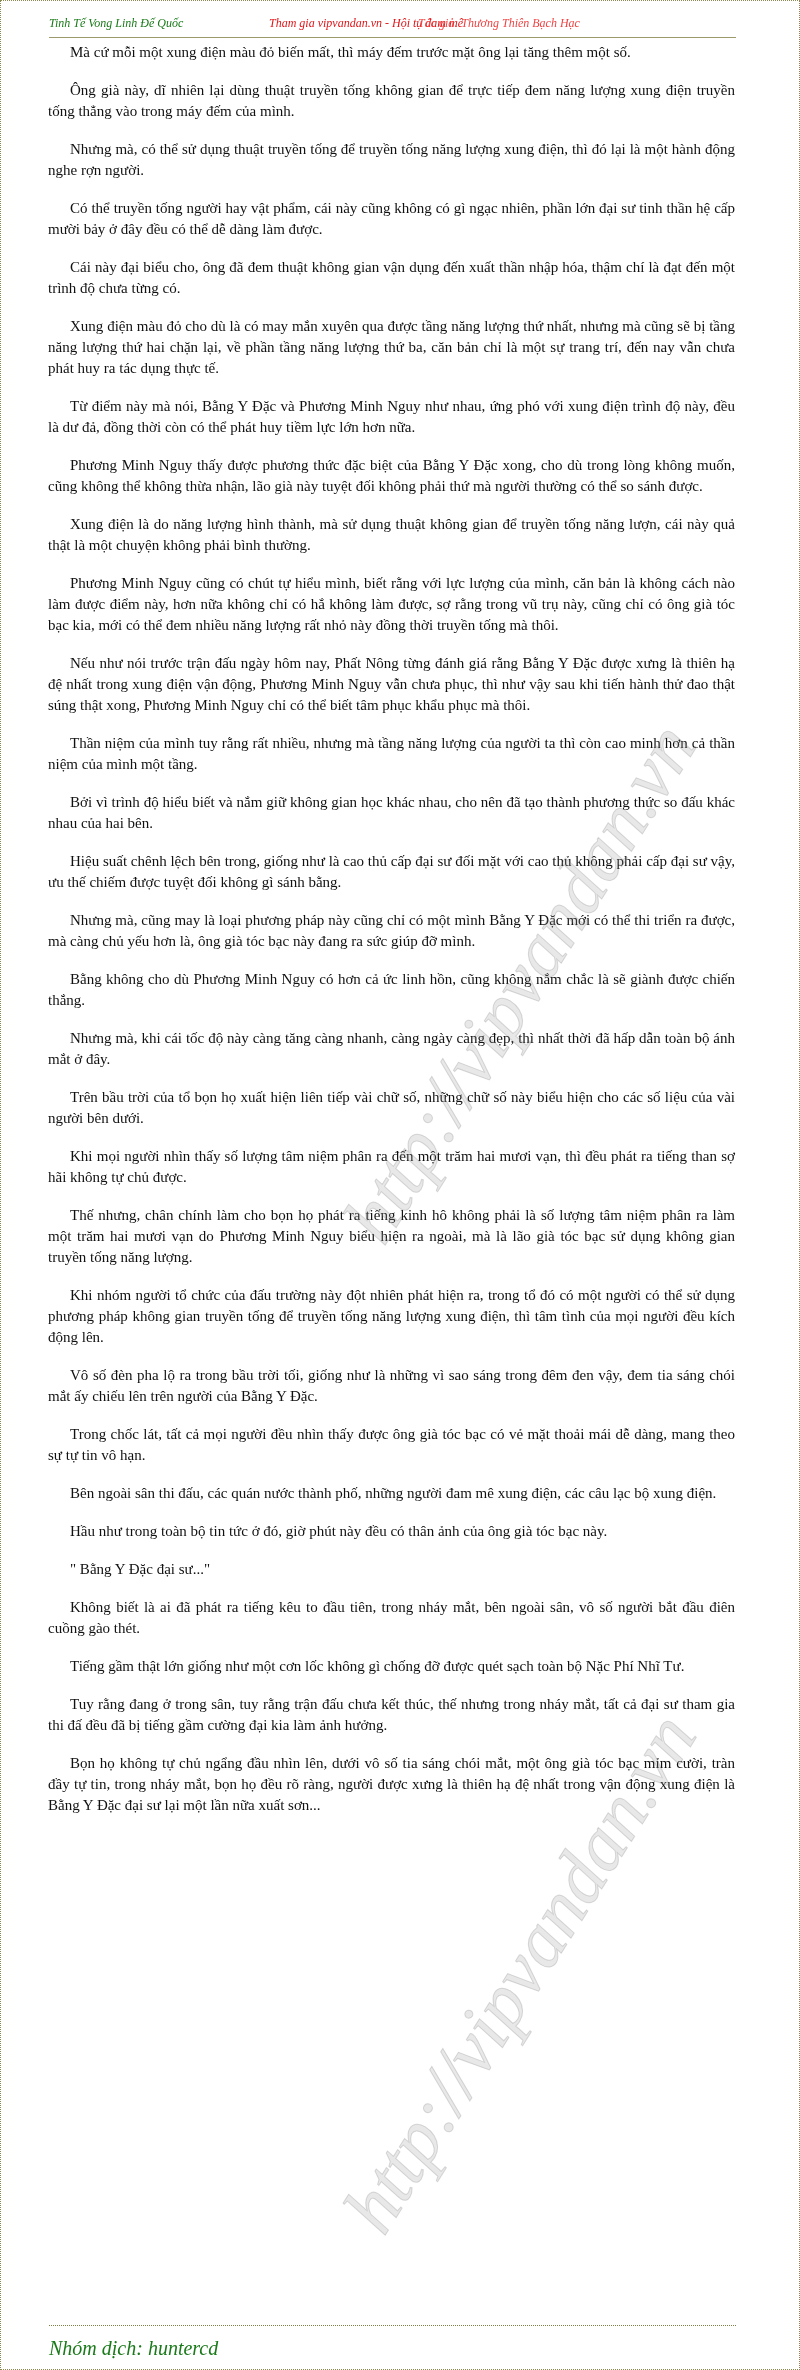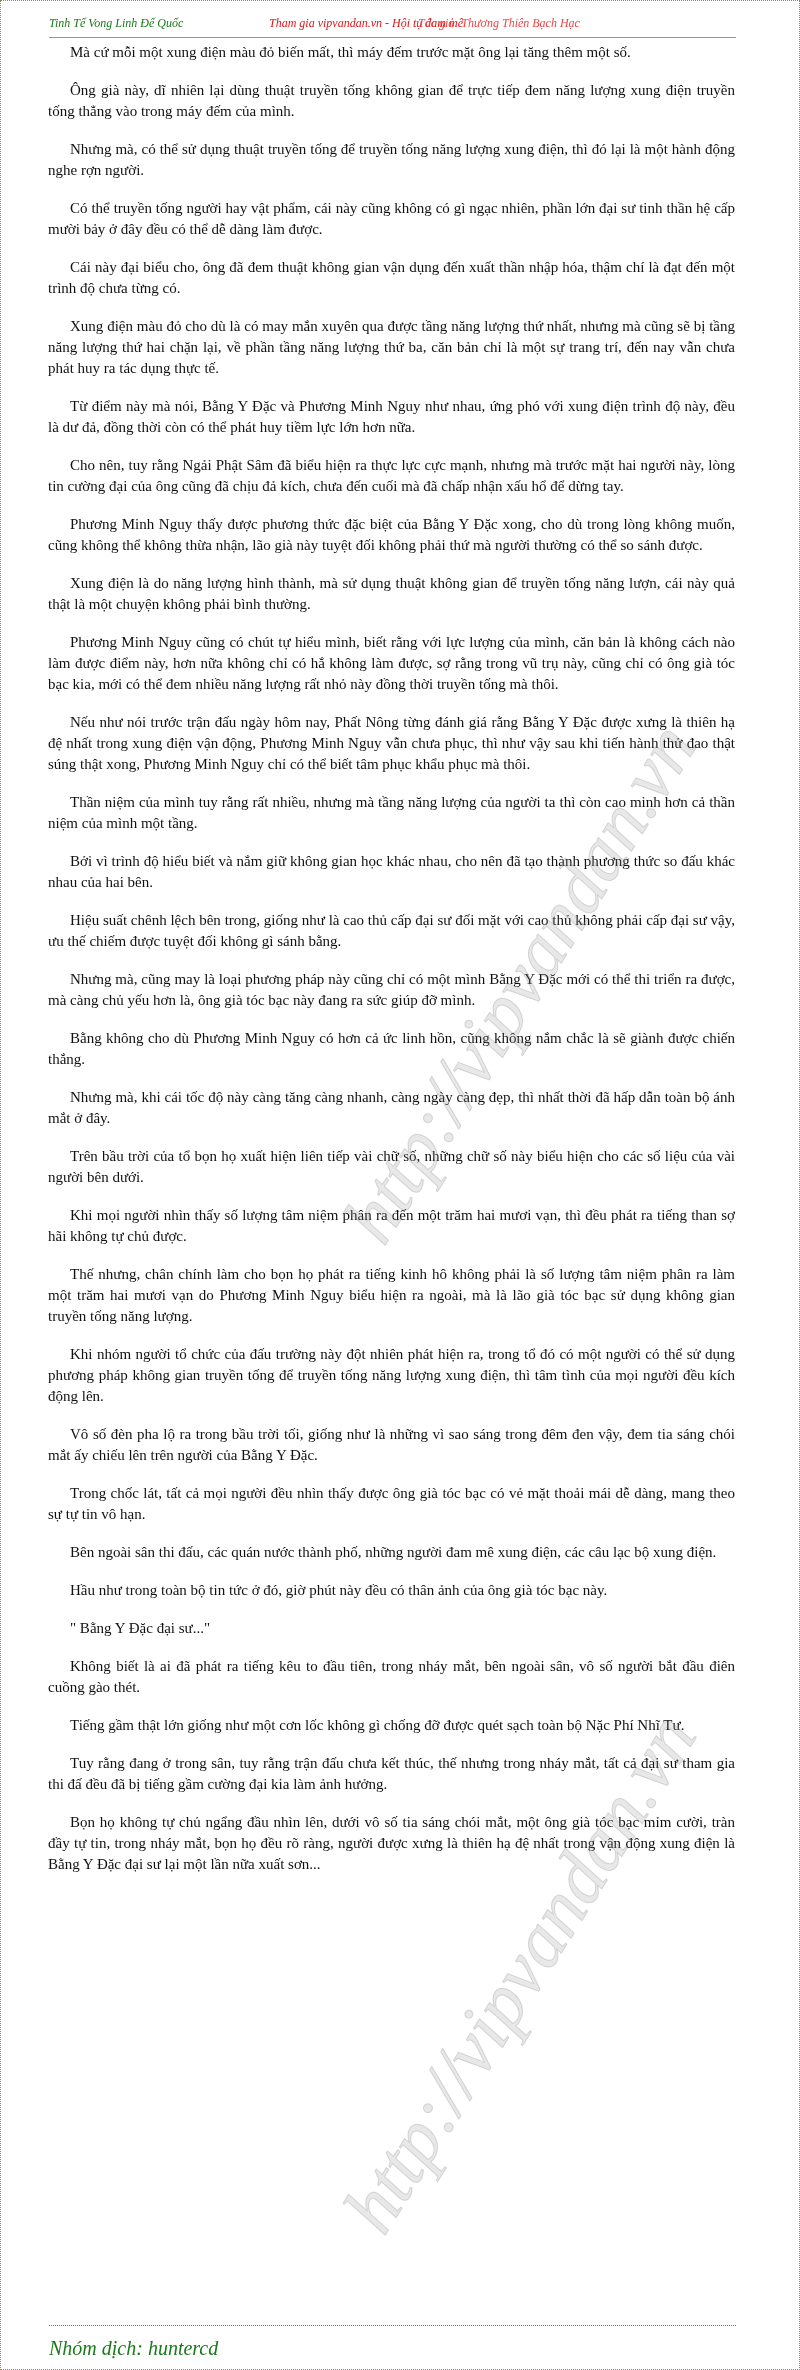--- a/index.html
+++ b/index.html
@@ -61,21 +61,20 @@
 <div class="hr top"></div>
 
 <div class="content">
   <p>Mà cứ mỗi một xung điện màu đỏ biến mất, thì máy đếm trước mặt ông lại tăng thêm một số.</p>
   <p>Ông già này, dĩ nhiên lại dùng thuật truyền tống không gian để trực tiếp đem năng lượng xung điện truyền tống thẳng vào trong máy đếm của mình.</p>
   <p>Nhưng mà, có thể sử dụng thuật truyền tống để truyền tống năng lượng xung điện, thì đó lại là một hành động nghe rợn người.</p>
   <p>Có thể truyền tống người hay vật phẩm, cái này cũng không có gì ngạc nhiên, phần lớn đại sư tinh thần hệ cấp mười bảy ở đây đều có thể dễ dàng làm được.</p>
   <p>Cái này đại biểu cho, ông đã đem thuật không gian vận dụng đến xuất thần nhập hóa, thậm chí là đạt đến một trình độ chưa từng có.</p>
   <p>Xung điện màu đỏ cho dù là có may mắn xuyên qua được tầng năng lượng thứ nhất, nhưng mà cũng sẽ bị tầng năng lượng thứ hai chặn lại, về phần tầng năng lượng thứ ba, căn bản chỉ là một sự trang trí, đến nay vẫn chưa phát huy ra tác dụng thực tế.</p>
   <p>Từ điểm này mà nói, Bằng Y Đặc và Phương Minh Nguy như nhau, ứng phó với xung điện trình độ này, đều là dư đả, đồng thời còn có thể phát huy tiềm lực lớn hơn nữa.</p>
-  <p>Cho nên, tuy rằng Ngải Phật Sâm đã biểu hiện ra thực lực cực mạnh, nhưng mà trước mặt hai người này, lòng tin cường đại của ông cũng đã chịu đả kích, chưa đến cuối mà đã chấp nhận xấu hổ để dừng tay.</p>
   <p>Phương Minh Nguy thấy được phương thức đặc biệt của Bằng Y Đặc xong, cho dù trong lòng không muốn, cũng không thể không thừa nhận, lão già này tuyệt đối không phải thứ mà người thường có thể so sánh được.</p>
   <p>Xung điện là do năng lượng hình thành, mà sử dụng thuật không gian để truyền tống năng lượn, cái này quả thật là một chuyện không phải bình thường.</p>
   <p>Phương Minh Nguy cũng có chút tự hiểu mình, biết rằng với lực lượng của mình, căn bản là không cách nào làm được điểm này, hơn nữa không chỉ có hắ không làm được, sợ rằng trong vũ trụ này, cũng chỉ có ông già tóc bạc kia, mới có thể đem nhiều năng lượng rất nhỏ này đồng thời truyền tống mà thôi.</p>
   <p>Nếu như nói trước trận đấu ngày hôm nay, Phất Nông từng đánh giá rằng Bằng Y Đặc được xưng là thiên hạ đệ nhất trong xung điện vận động, Phương Minh Nguy vẫn chưa phục, thì như vậy sau khi tiến hành thử đao thật súng thật xong, Phương Minh Nguy chỉ có thể biết tâm phục khẩu phục mà thôi.</p>
   <p>Thần niệm của mình tuy rằng rất nhiều, nhưng mà tầng năng lượng của người ta thì còn cao minh hơn cả thần niệm của mình một tầng.</p>
   <p>Bởi vì trình độ hiểu biết và nắm giữ không gian học khác nhau, cho nên đã tạo thành phương thức so đấu khác nhau của hai bên.</p>
   <p>Hiệu suất chênh lệch bên trong, giống như là cao thủ cấp đại sư đối mặt với cao thủ không phải cấp đại sư vậy, ưu thế chiếm được tuyệt đối không gì sánh bằng.</p>
   <p>Nhưng mà, cũng may là loại phương pháp này cũng chỉ có một mình Bằng Y Đặc mới có thể thi triển ra được, mà càng chủ yếu hơn là, ông già tóc bạc này đang ra sức giúp đỡ mình.</p>
   <p>Bằng không cho dù Phương Minh Nguy có hơn cả ức linh hồn, cũng không nắm chắc là sẽ giành được chiến thắng.</p>
   <p>Nhưng mà, khi cái tốc độ này càng tăng càng nhanh, càng ngày càng đẹp, thì nhất thời đã hấp dẫn toàn bộ ánh mắt ở đây.</p>

